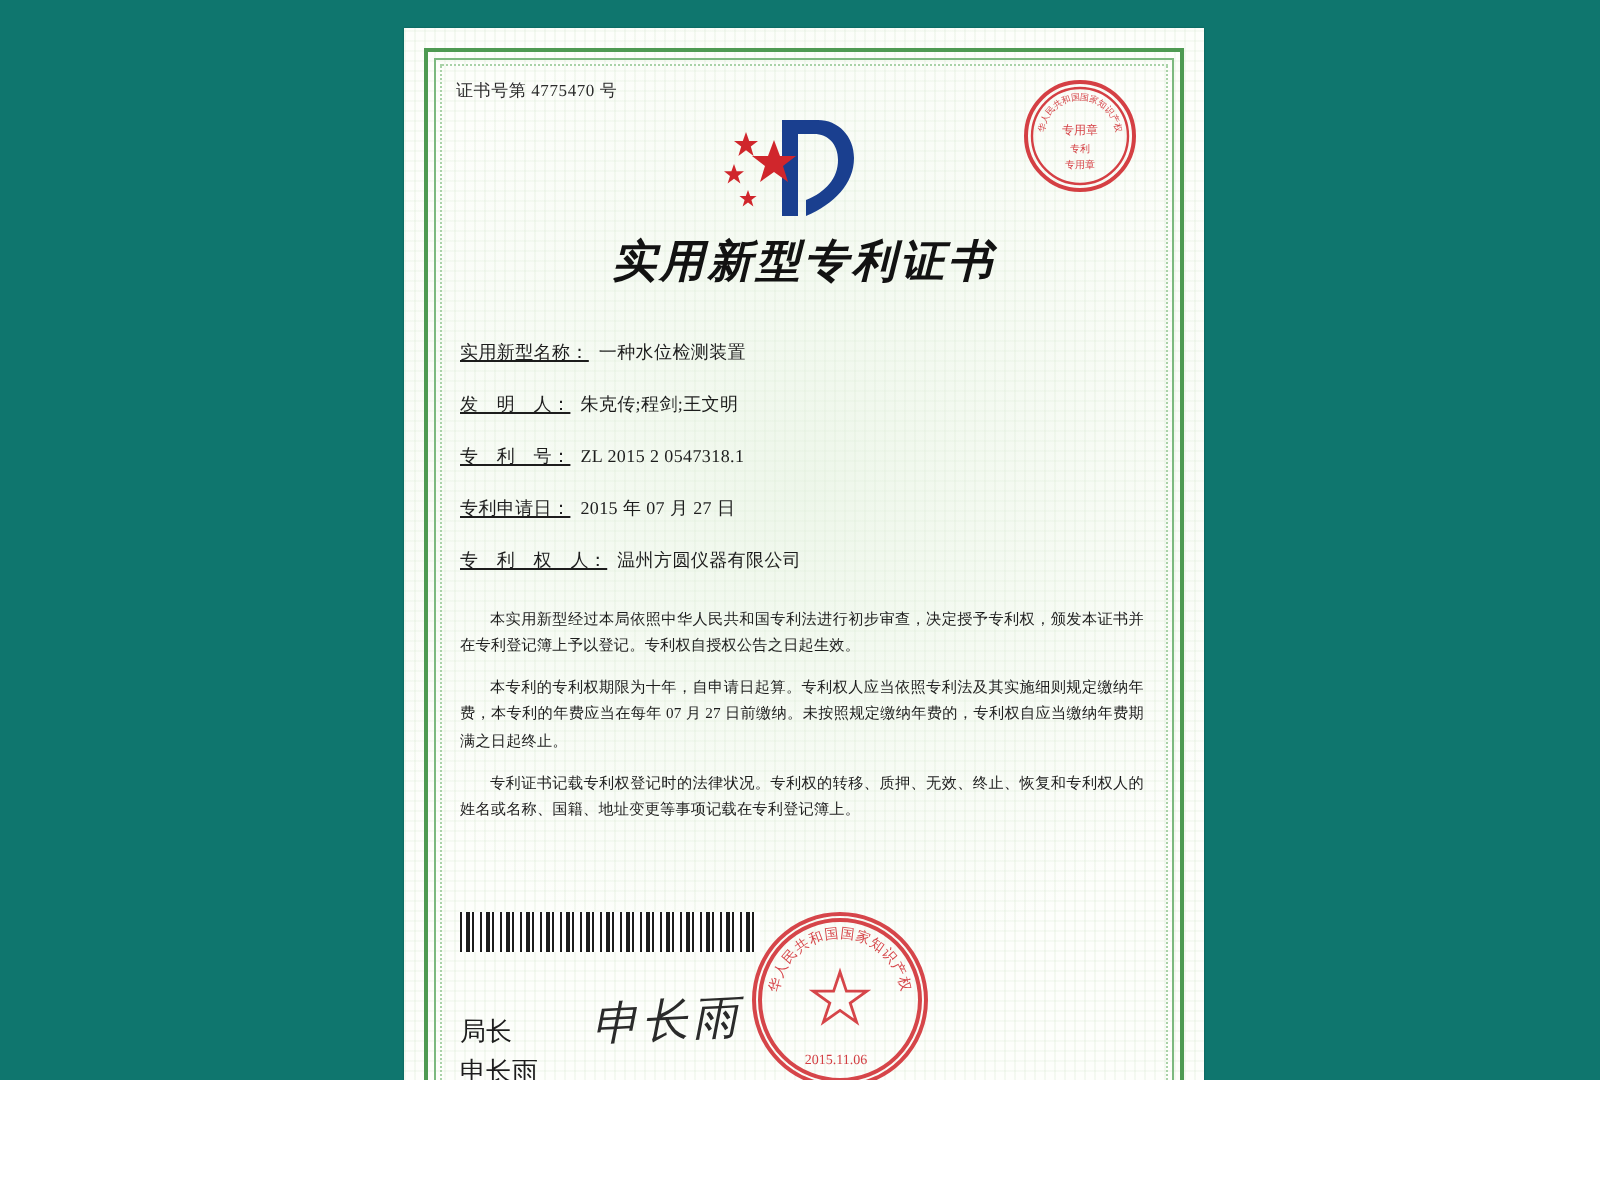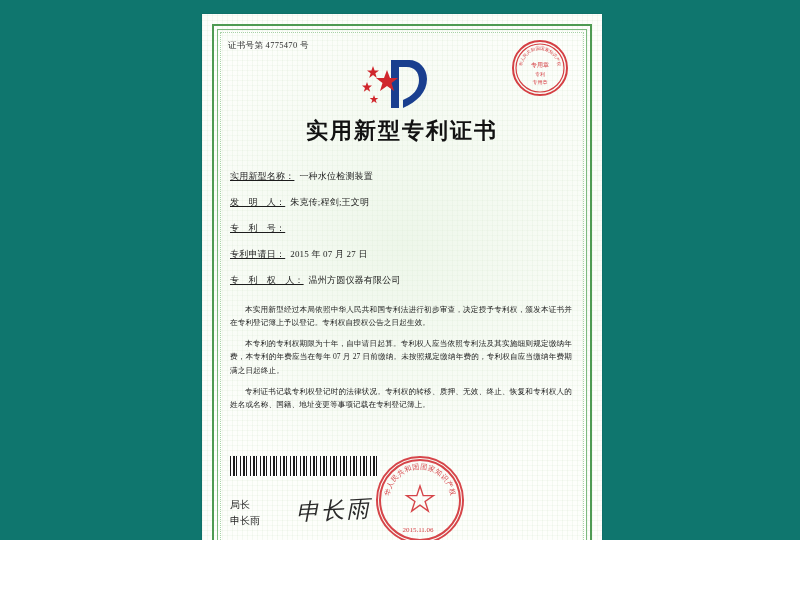--- a/index.html
+++ b/index.html
@@ -115,20 +115,21 @@
   }
 
   .title {
     text-align: center;
     font-size: 22px;
     font-weight: bold;
     letter-spacing: 2px;
     color: #121212;
     margin-top: 2px;
     font-family: "DejaVu Serif", "Liberation Serif", serif;
+    font-style: italic;
   }
 
   .fields {
     margin-top: 24px;
     padding-left: 4px;
   }
 
   .field-row {
     display: flex;
     align-items: baseline;
@@ -176,22 +177,22 @@
         #1b1b1b 3px, #1b1b1b 5px,
         #ffffff 5px, #ffffff 6px,
         #1b1b1b 6px, #1b1b1b 7px,
         #ffffff 7px, #ffffff 10px);
   }
 
   
   .sign-block {
     position: absolute;
     left: 4px;
-    bottom: 34px;
-    font-size: 10px;
+    bottom: 16px;
+    font-size: 13px;
     color: #1d1d1d;
     line-height: 1.55;
   }
   .sign-script {
     position: absolute;
     left: 70px;
     bottom: 36px;
     font-size: 23px;
     color: #2a2a2a;
     font-family: "DejaVu Serif", serif;
@@ -284,20 +285,21 @@
         <div class="field-row">
           <span class="field-label">实用新型名称：</span>
           <span class="field-value">一种水位检测装置</span>
         </div>
         <div class="field-row">
           <span class="field-label">发　明　人：</span>
           <span class="field-value">朱克传;程剑;王文明</span>
         </div>
         <div class="field-row">
           <span class="field-label">专　利　号：</span>
+          <span class="field-value">ZL 2015 2 0547318.1</span>
         </div>
         <div class="field-row">
           <span class="field-label">专利申请日：</span>
           <span class="field-value">2015 年 07 月 27 日</span>
         </div>
         <div class="field-row">
           <span class="field-label">专　利　权　人：</span>
           <span class="field-value">温州方圆仪器有限公司</span>
         </div>
       </div>

